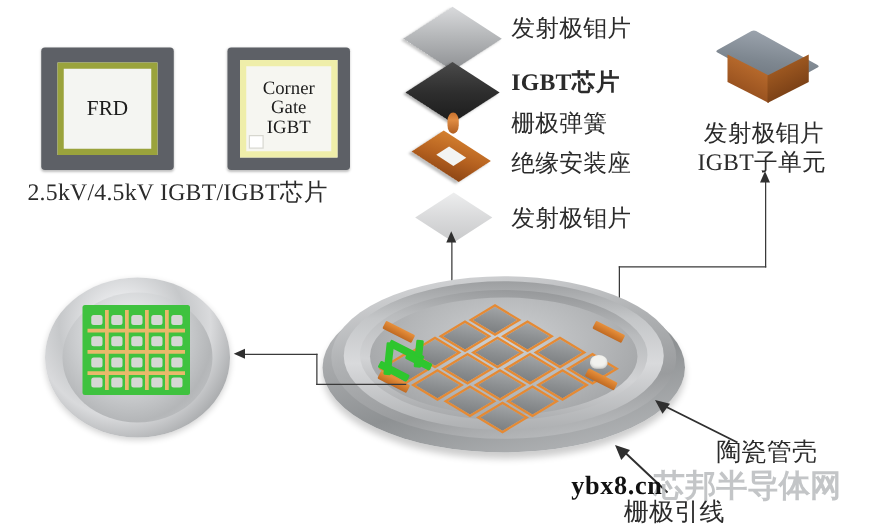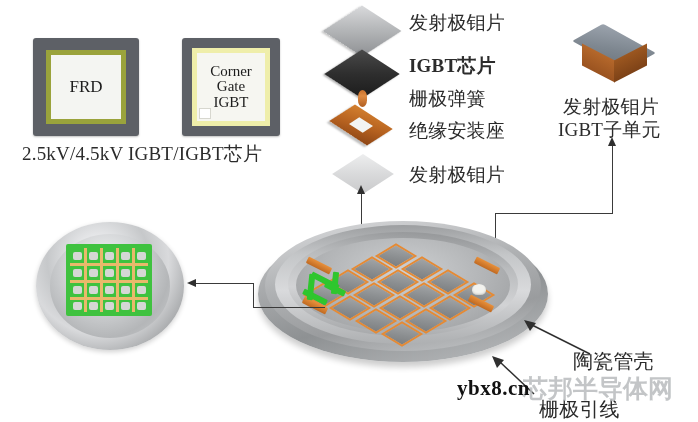--- a/index.html
+++ b/index.html
@@ -446,21 +446,21 @@
   <div class="ln ln-v" style="left:253px; top:283px; height:25px;"></div>
   <div class="ln ln-h" style="left:195px; top:283px; width:59px;"></div>
   <div class="arrow arrow-left" style="left:187px; top:279px;"></div>
 
   <div class="lbl" style="left:573px; top:348px; font-size:20px;">陶瓷管壳</div>
   <svg class="diag-arrow" style="left:524px; top:320px;" width="68" height="36" viewBox="0 0 68 36">
     <line x1="66" y1="34" x2="8" y2="5" stroke="#2f2f2f" stroke-width="1.5"></line>
     <polygon points="0,0 12,3 6,11" fill="#2f2f2f"></polygon>
   </svg>
 
-  <div class="lbl" style="left:499px; top:396px; font-size:20px;margin-left:40px;">栅极引线</div>
+  <div class="lbl" style="left:499px; top:396px; font-size:20px;">栅极引线</div>
   <svg class="diag-arrow" style="left:492px; top:356px;" width="46" height="40" viewBox="0 0 46 40">
     <line x1="42" y1="38" x2="8" y2="6" stroke="#2f2f2f" stroke-width="1.5"></line>
     <polygon points="0,0 12,4 5,12" fill="#2f2f2f"></polygon>
   </svg>
 
   <div class="wm-ghost" style="left:523px; top:372px; font-size:25px;">芯邦半导体网</div>
   <div class="wm-main" style="left:457px; top:376px; font-size:21px;">ybx8.cn</div>
 
 </div>
 

